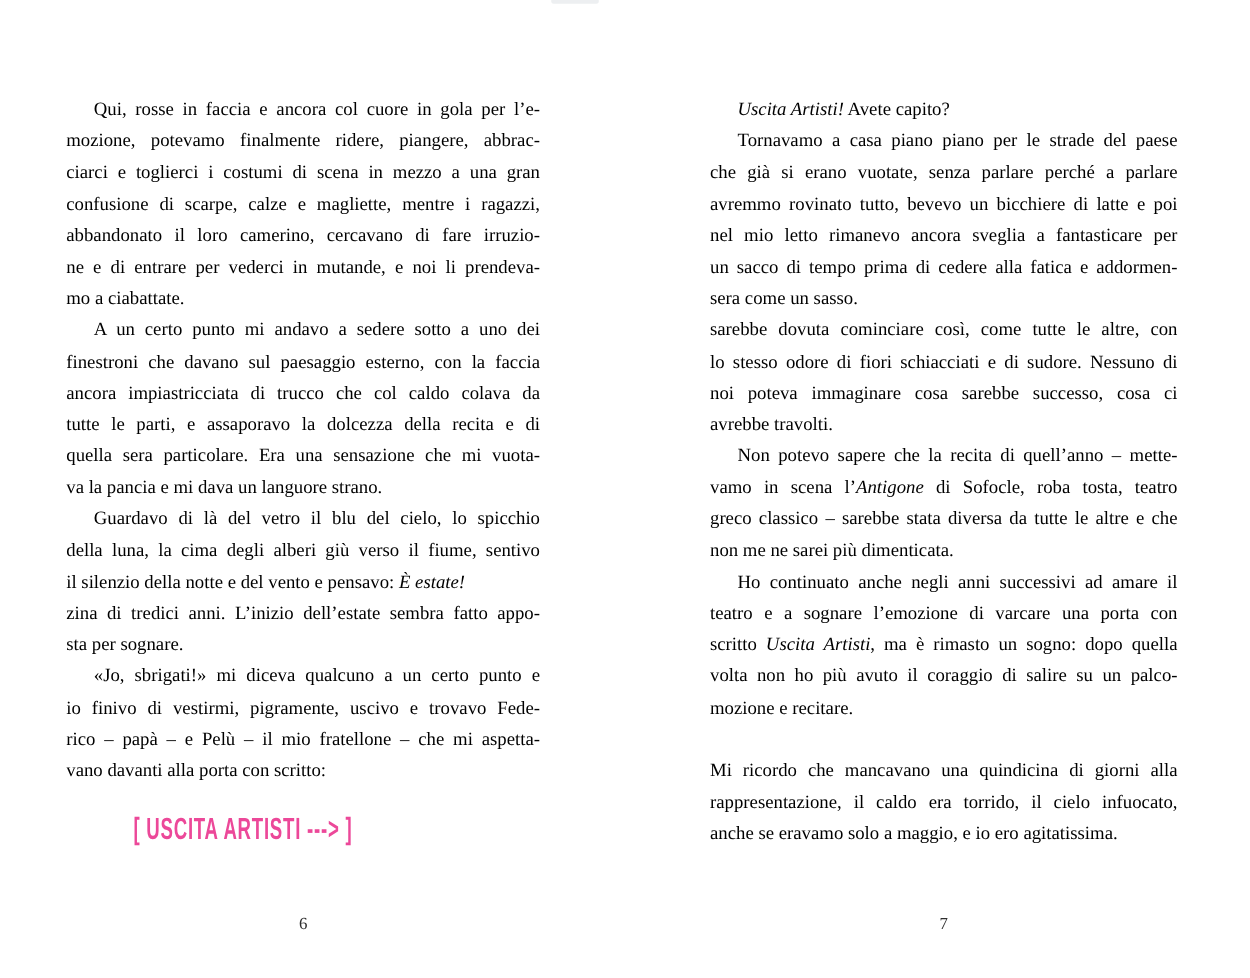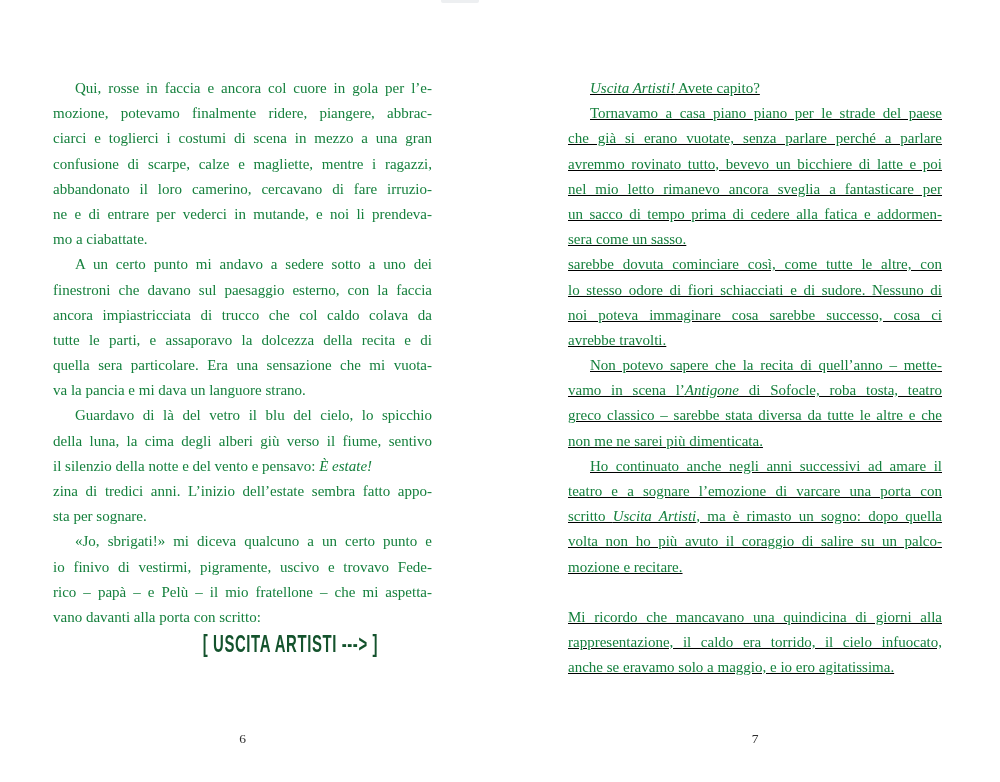--- a/index.html
+++ b/index.html
@@ -21,45 +21,46 @@
     width: 38px;
     height: 3px;
     background: #edeff1;
     border-radius: 0 0 2px 2px;
   }
   .page-column {
     position: absolute;
     top: 76px;
   }
   .page-column.left  { left: 53px;  width: 379px; }
-  .page-column.right { left: 568px; width: 374px; text-decoration: underline; }
+  .page-column.right { left: 568px; width: 374px; }
 
   .para { margin: 0; padding: 0; }
   .para.gap-before { margin-top: 25px; }
 
   .line {
     font-size: 15px;
     line-height: 25.2px;
     height: 25.2px;
-    color: #15803d;
+    color: #000000;
     text-align: justify;
     text-align-last: justify;
     overflow: hidden;
     white-space: nowrap;
   }
   .line.last {
     text-align: left;
     text-align-last: left;
   }
   .line.indent { text-indent: 22px; }
   .line i { font-style: italic; }
 
   .display-line {
-    text-align: right;
-    color: #14532d;
+    margin-top: 20px;
+    text-align: left;
+    color: #ec4899;
     height: 30px;
   }
   .display-line .stencil {
     display: inline-block;
     font-family: "Liberation Sans", sans-serif;
     font-weight: 700;
     font-size: 24px;
     letter-spacing: 1px;
     transform: scaleX(0.62) scaleY(1.02);
     transform-origin: center;

